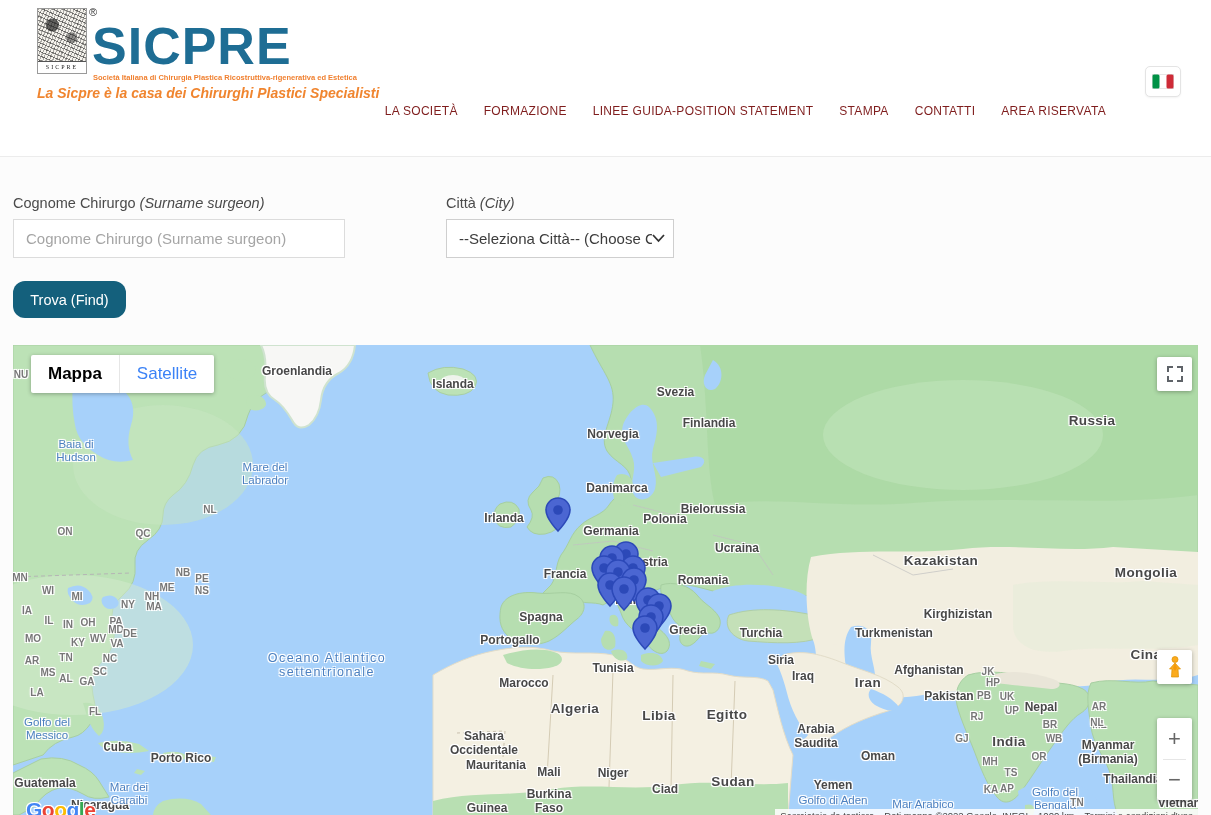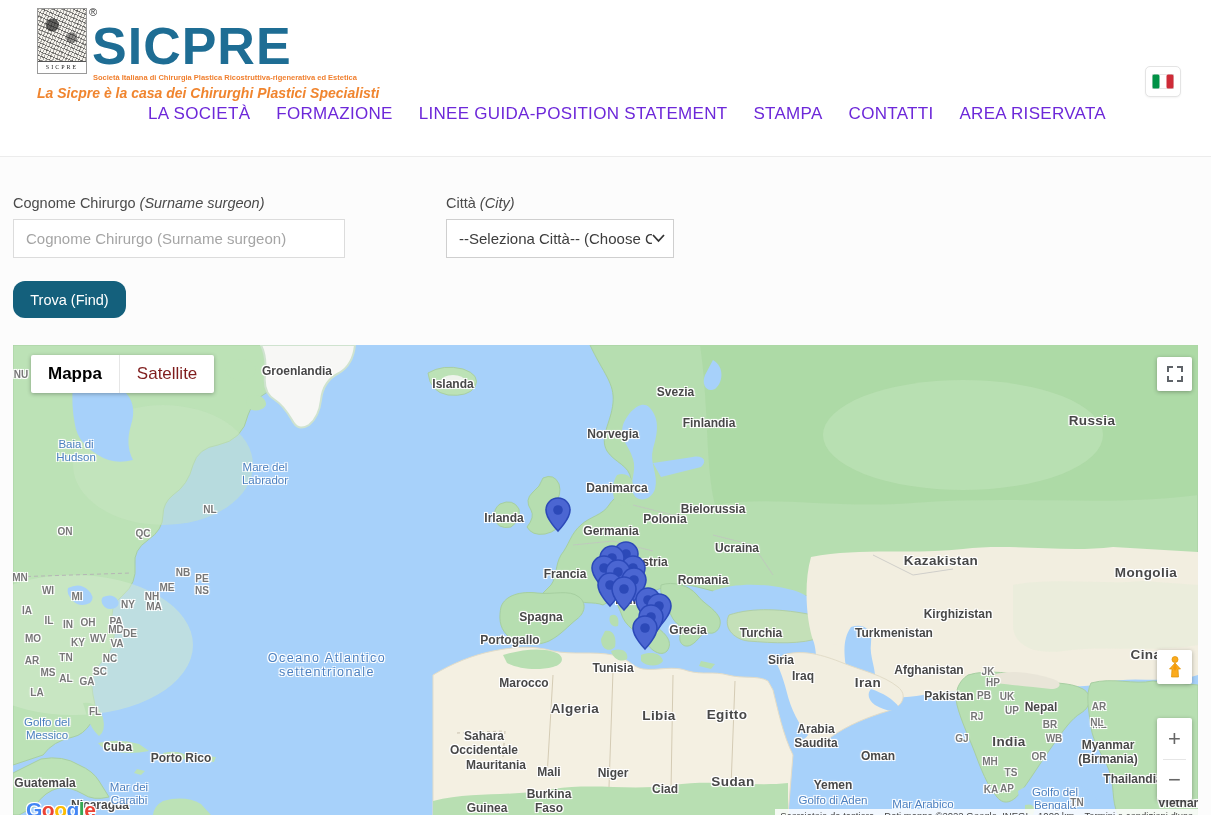--- a/index.html
+++ b/index.html
@@ -22,21 +22,21 @@
           border-top:1px solid #555;font-size:6px;letter-spacing:2px;text-align:center;
           line-height:11px;color:#222;font-family:"Liberation Serif",serif;}
   .reg-mark{position:absolute;left:52px;top:-2px;font-size:11px;color:#333;}
   .brand{position:absolute;left:55px;top:12px;font-size:52px;font-weight:700;color:#1e6d94;
          letter-spacing:1px;line-height:1;}
   .brand-sub{position:absolute;left:56px;top:65px;width:234px;font-size:7.5px;font-weight:700;
          color:#f07f2e;white-space:nowrap;}
   .tagline{position:absolute;left:0;top:77px;width:300px;font-size:14px;font-weight:700;
          font-style:italic;color:#f0852f;white-space:nowrap;}
   nav{position:absolute;top:104px;right:105px;display:flex;gap:26px;}
-  nav a{font-size:17px;color:#6d28d9;text-decoration:none;letter-spacing:.3px;cursor:pointer;
+  nav a{font-size:12px;color:#7f1d1d;text-decoration:none;letter-spacing:.3px;cursor:pointer;
         white-space:nowrap;}
   .flag-btn{position:absolute;top:66px;right:30px;width:34px;height:29px;background:#fff;
         border:1px solid #e4e4e4;border-radius:5px;box-shadow:0 1px 2px rgba(0,0,0,.05);
         display:flex;align-items:center;justify-content:center;cursor:pointer;}
 
   
   .filters{position:absolute;top:156px;left:0;width:100%;height:189px;background:#fcfcfc;}
   .f-label{position:absolute;font-size:14.5px;color:#4a4a4a;}
   .f-label em{font-style:italic;color:#4a4a4a;}
   #surname-label{left:13px;top:39px;}
@@ -66,21 +66,21 @@
   .lbl-ocean{font-size:12.5px;letter-spacing:1.5px;}
   .lbl-code{font-size:10px;font-weight:700;color:#777;}
   .markers{position:absolute;left:0;top:0;pointer-events:none;}
   .markers g{pointer-events:auto;cursor:pointer;}
 
   
   .maptype{position:absolute;left:18px;top:10px;height:38px;display:flex;background:#fff;
        border-radius:2px;box-shadow:0 1px 4px rgba(0,0,0,.3);z-index:3;}
   .maptype .btn{padding:0 17px;display:flex;align-items:center;font-size:17px;cursor:pointer;}
   .maptype .btn.active{font-weight:700;color:#000;}
-  .maptype .btn.inactive{color:#7f1d1d;border-left:1px solid #e6e6e6;}
+  .maptype .btn.inactive{color:#3b82f6;border-left:1px solid #e6e6e6;}
   .ctl{position:absolute;background:#fff;border-radius:2px;box-shadow:0 1px 4px rgba(0,0,0,.3);
        display:flex;align-items:center;justify-content:center;cursor:pointer;z-index:3;}
   .fullscreen{right:6px;top:12px;width:35px;height:34px;}
   .pegman{right:6px;top:305px;width:35px;height:34px;}
   .zoomctl{right:6px;top:373px;width:35px;height:82px;flex-direction:column;}
   .zoomctl .zbtn{width:100%;height:40px;display:flex;align-items:center;justify-content:center;
        font-size:22px;color:#666;cursor:pointer;user-select:none;}
   .zoomctl .zdiv{width:23px;height:1px;background:#e6e6e6;}
   .glogo{position:absolute;left:13px;bottom:-7px;font-size:21px;font-weight:700;z-index:3;
        letter-spacing:-.5px;cursor:pointer;

